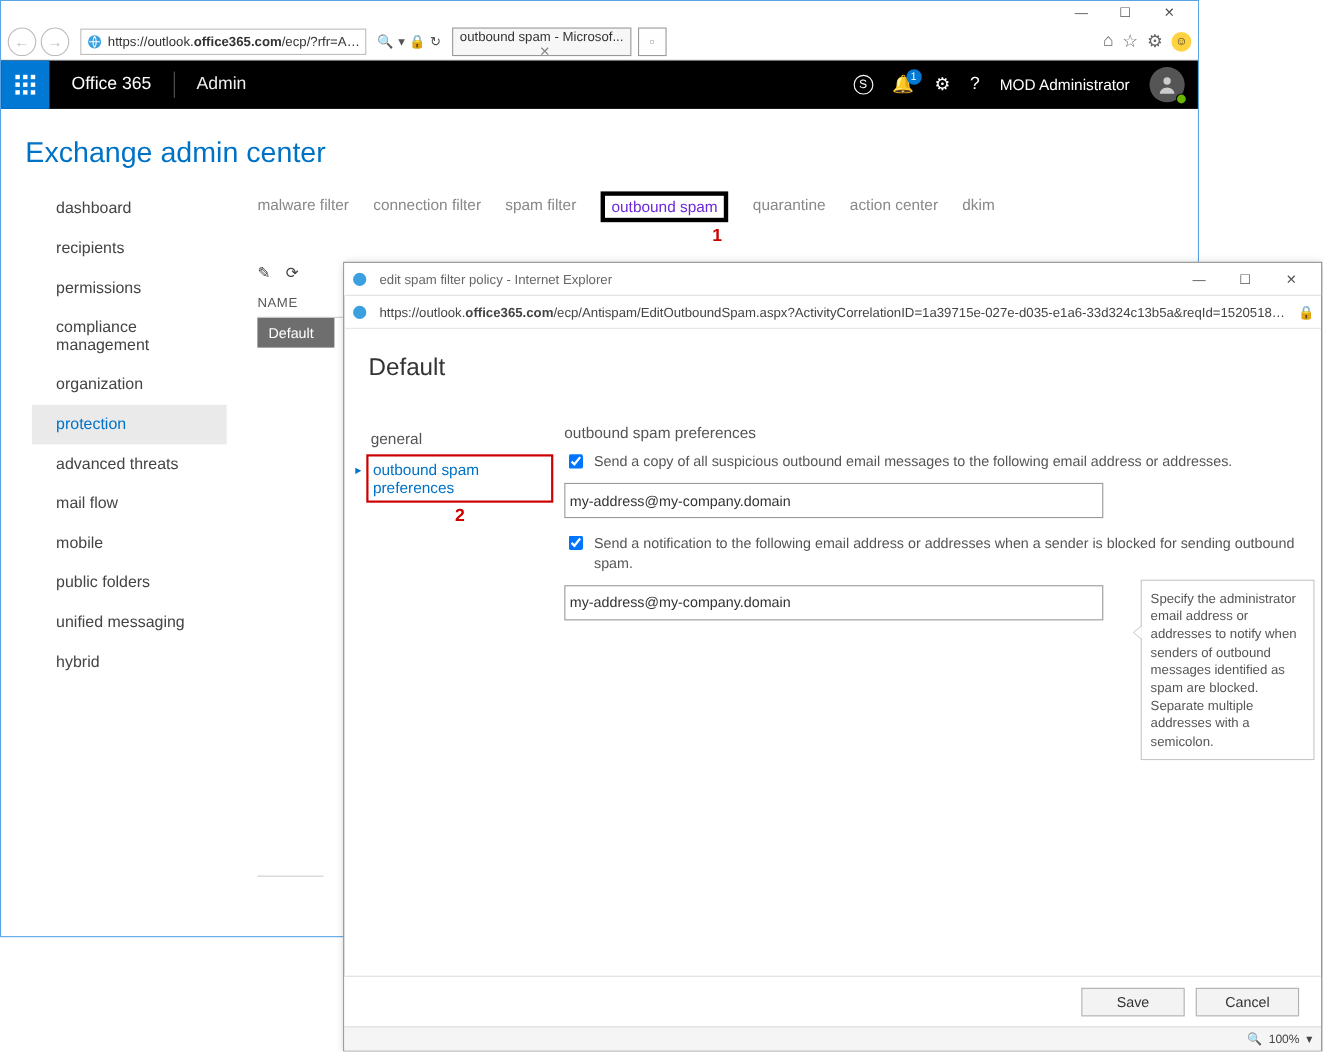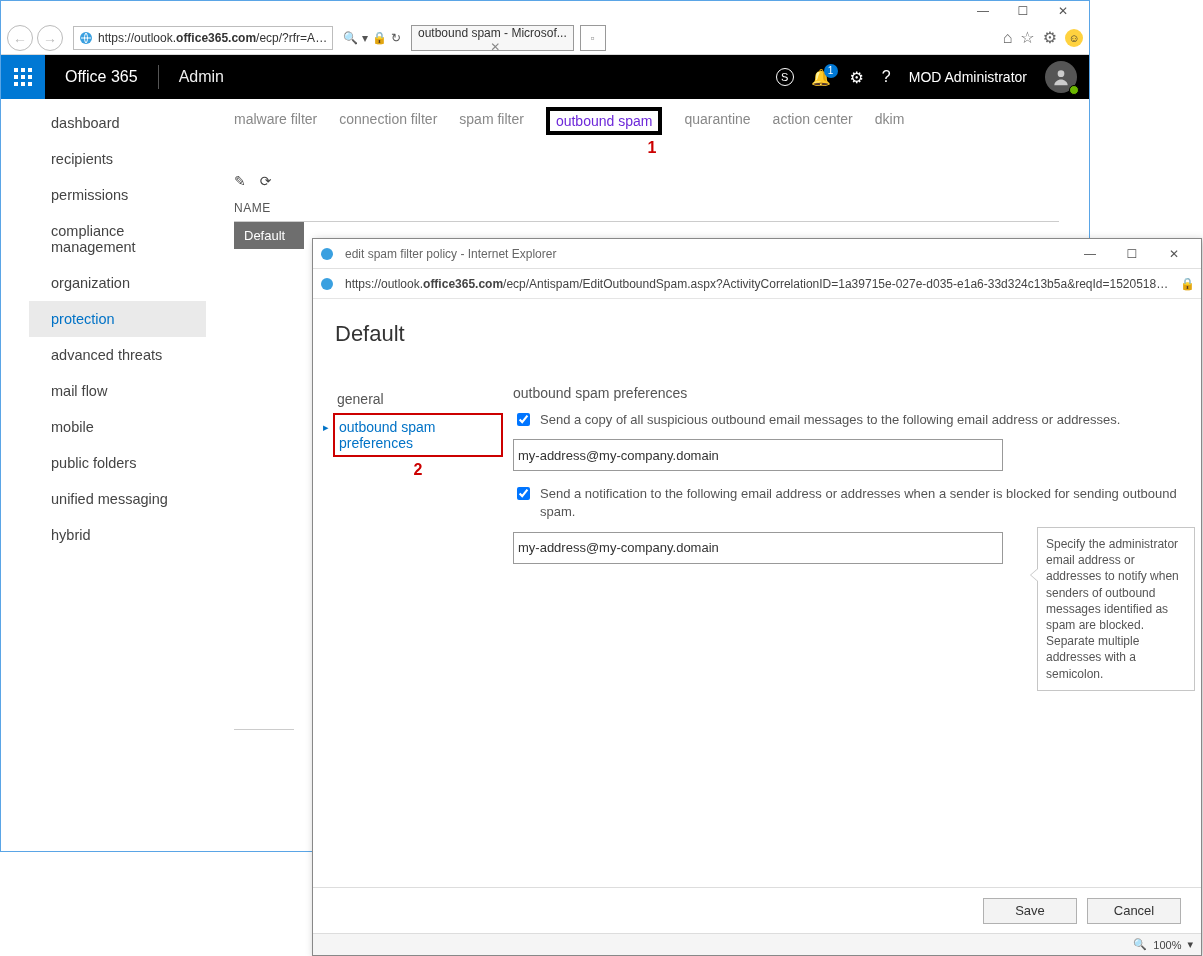--- a/index.html
+++ b/index.html
@@ -237,20 +237,21 @@
       <span class="avatar">
         <svg viewBox="0 0 24 24" width="20" height="20">
             <circle cx="12" cy="8" r="4" fill="#ccc"></circle>
             <path d="M4 22c0-4 4-7 8-7s8 3 8 7" fill="#ccc"></path>
           </svg>
         <span class="presence"></span>
       </span>
     </div>
   </div>
 
+  <div class="eac-title">Exchange admin center</div>
   <div class="eac-body">
     <div class="eac-sidebar">
       <a>dashboard</a>
       <a>recipients</a>
       <a>permissions</a>
       <a>compliance management</a>
       <a>organization</a>
       <a class="active">protection</a>
       <a>advanced threats</a>
       <a>mail flow</a>

